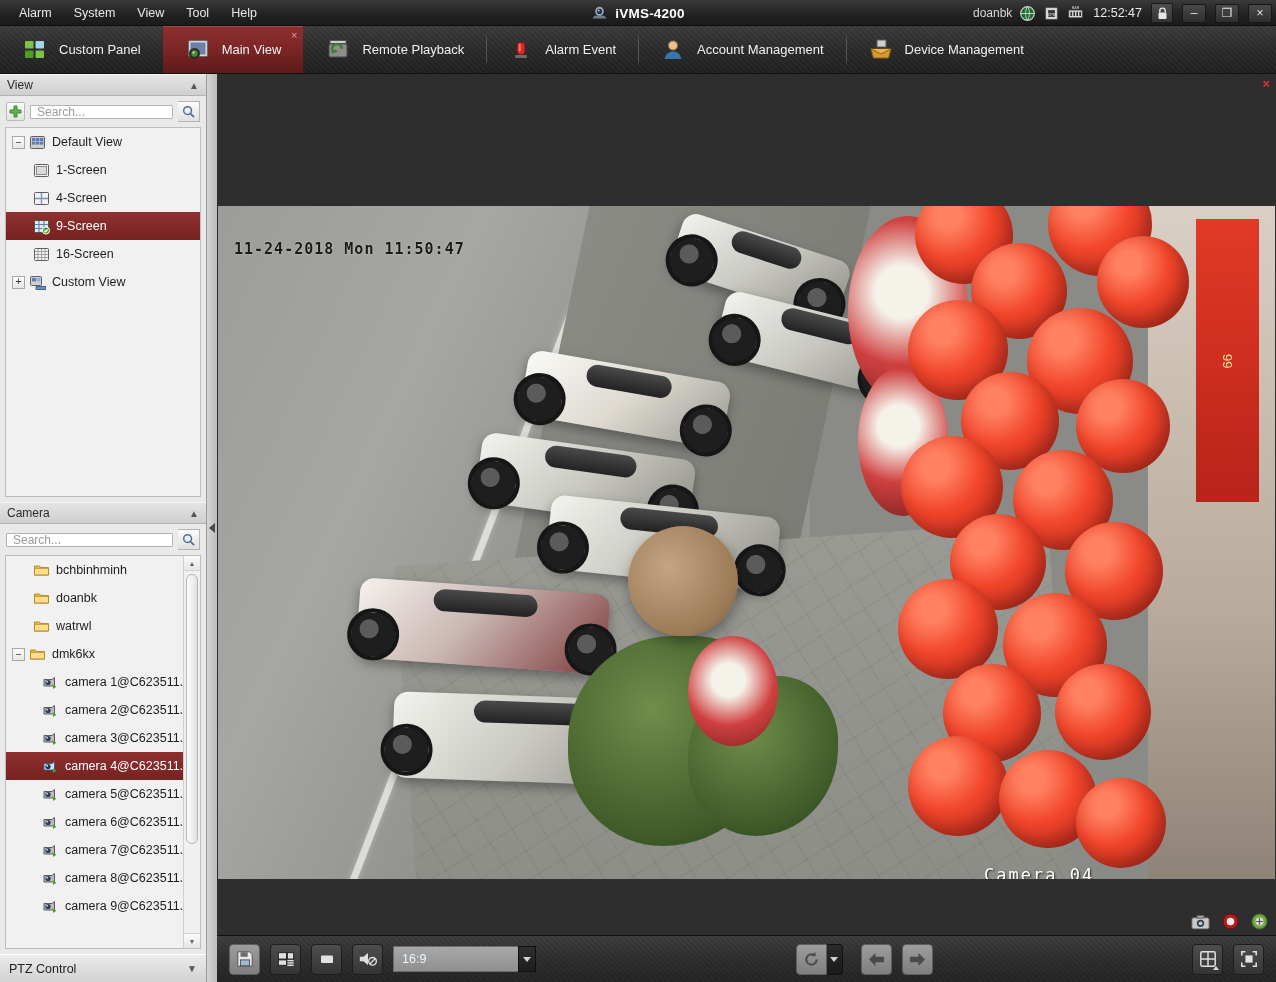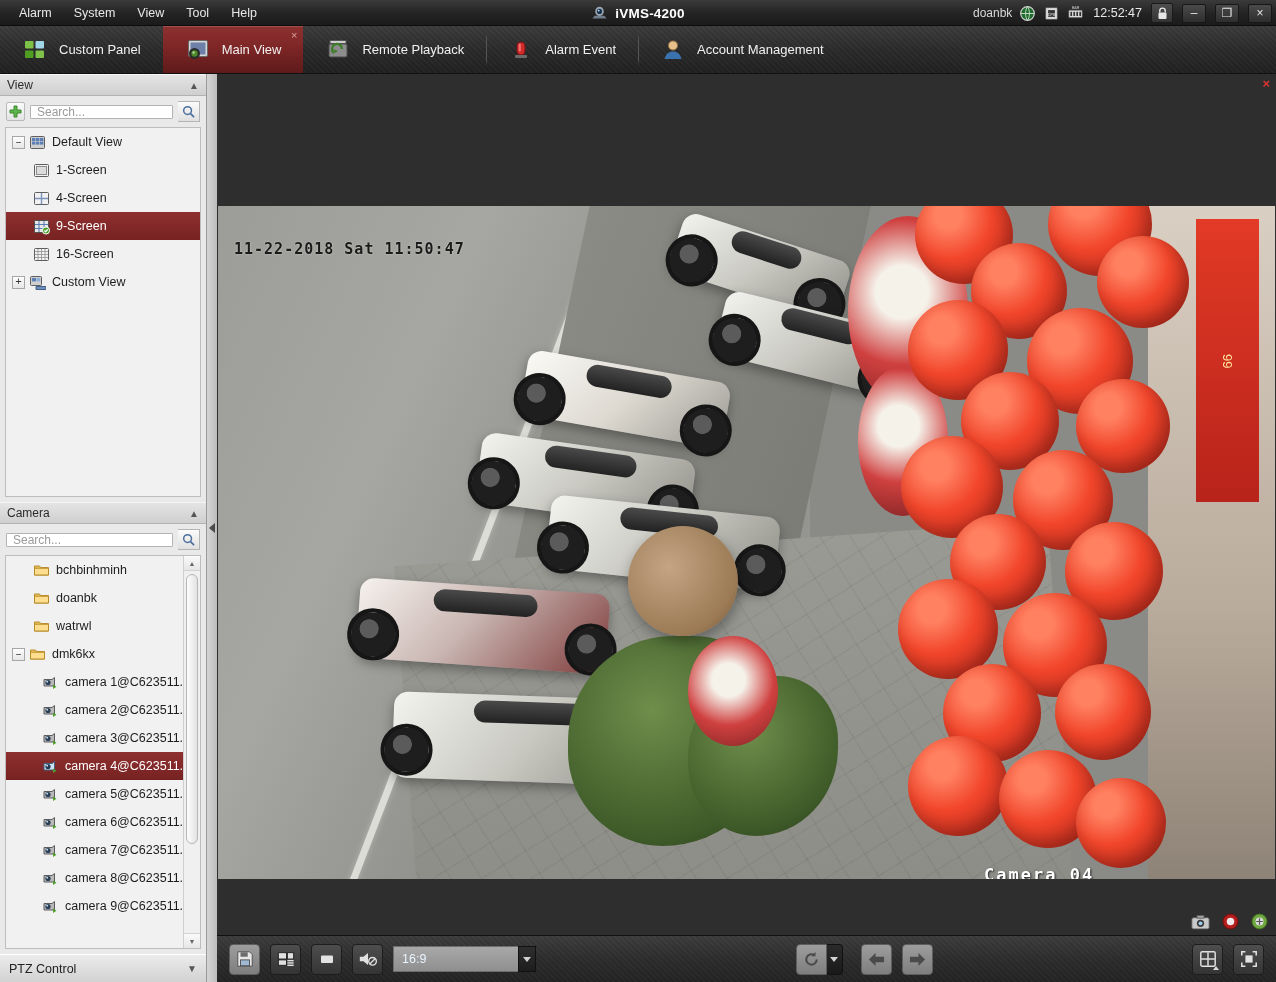--- a/index.html
+++ b/index.html
@@ -250,21 +250,21 @@
   }
   .osd-time {
     position: absolute; left: 16px; top: 34px; z-index: 4;
     color: #1a1a1a; font-family: "DejaVu Sans Mono", monospace; font-size: 15px;
     font-weight: bold; letter-spacing: 1px; text-shadow: 0 0 2px rgba(255,255,255,.5);
     white-space: nowrap;
   }
   .osd-name {
     position: absolute; left: 766px; top: 659px; z-index: 4;
     color: #fff; font-family: "DejaVu Sans Mono", monospace; font-size: 17px;
-    font-weight: bold; letter-spacing: 2px; text-shadow: 1px 1px 2px rgba(0,0,0,.75);
+    font-weight: normal; letter-spacing: 2px; text-shadow: 1px 1px 2px rgba(0,0,0,.75);
     white-space: nowrap;
   }
   .vid-tools {
     position: absolute; right: 8px; bottom: 5px; display: flex; align-items: center;
     gap: 12px; z-index: 6;
   }
 
   
   .bottombar {
     position: absolute; left: 217px; right: 0; bottom: 0; height: 47px;
@@ -403,20 +403,28 @@
     </div>
 
     <div class="tab">
       <svg class="tab-ico" viewBox="0 0 26 26">
         <circle cx="13" cy="8.5" r="4.6" fill="#e8c08c" stroke="#8a6a3e"></circle>
         <path d="M4.5 22c1.2-5 4.6-7.4 8.5-7.4S20.3 17 21.5 22z" fill="#3a72ad"></path>
       </svg>
       <span class="tab-label">Account Management</span>
     </div>
 
+    <div class="tab">
+      <svg class="tab-ico" viewBox="0 0 26 26">
+        <rect x="9" y="3" width="9" height="7" fill="#cfcfcf" stroke="#5a5a5a"></rect>
+        <path d="M3 12h20l-2.5 9H5.5z" fill="#d79a2b" stroke="#8d6418"></path>
+        <path d="M3 12l10 5 10-5" fill="#e8b455" stroke="#8d6418"></path>
+      </svg>
+      <span class="tab-label">Device Management</span>
+    </div>
   </div>
 
   <div class="sidebar">
 
     <div class="panel-head">
       <span class="panel-head-title">View</span>
       <span class="chev">▲</span>
     </div>
 
     <div class="searchrow">
@@ -742,21 +750,21 @@
             <span class="bl" style="left:1%;top:56%;width:100px;height:100px;"></span>
             <span class="bl" style="left:31%;top:58%;width:104px;height:104px;"></span>
             <span class="bl" style="left:14%;top:68%;width:98px;height:98px;"></span>
             <span class="bl" style="left:46%;top:68%;width:96px;height:96px;"></span>
             <span class="bl" style="left:4%;top:78%;width:100px;height:100px;"></span>
             <span class="bl" style="left:30%;top:80%;width:98px;height:98px;"></span>
             <span class="bl" style="left:52%;top:84%;width:90px;height:90px;"></span>
           </div>
         </div>
 
-        <div class="osd-time">11-22-2018 Sat 11:50:47</div>
+        <div class="osd-time">11-24-2018 Mon 11:50:47</div>
         <div class="osd-name">Camera 04</div>
       </div>
 
       <div class="vid-tools">
         <svg width="19" height="16" viewBox="0 0 22 18">
           <rect x="1" y="4" width="20" height="13" rx="2" fill="#c9c9c9" stroke="#5a5a5a"></rect>
           <rect x="7" y="1.5" width="8" height="3" fill="#a9a9a9" stroke="#5a5a5a"></rect>
           <circle cx="11" cy="10.5" r="4.2" fill="#3b3b3b"></circle>
             <circle cx="11" cy="10.5" r="2.2" fill="#9fd0ef"></circle>
         </svg>

